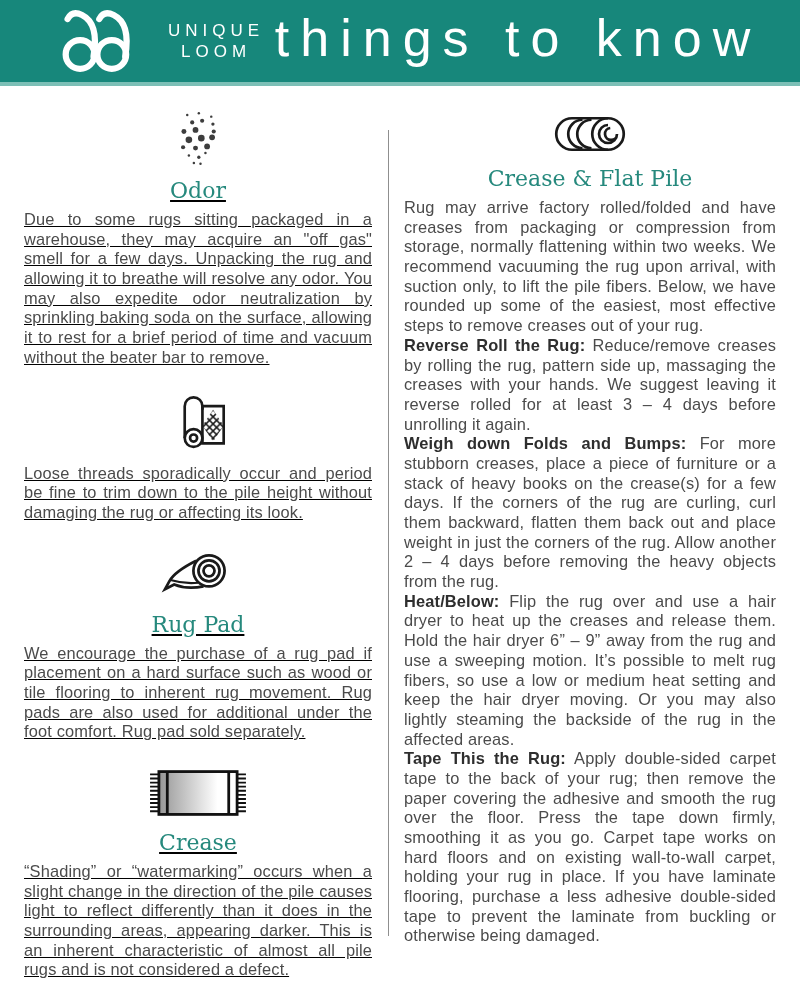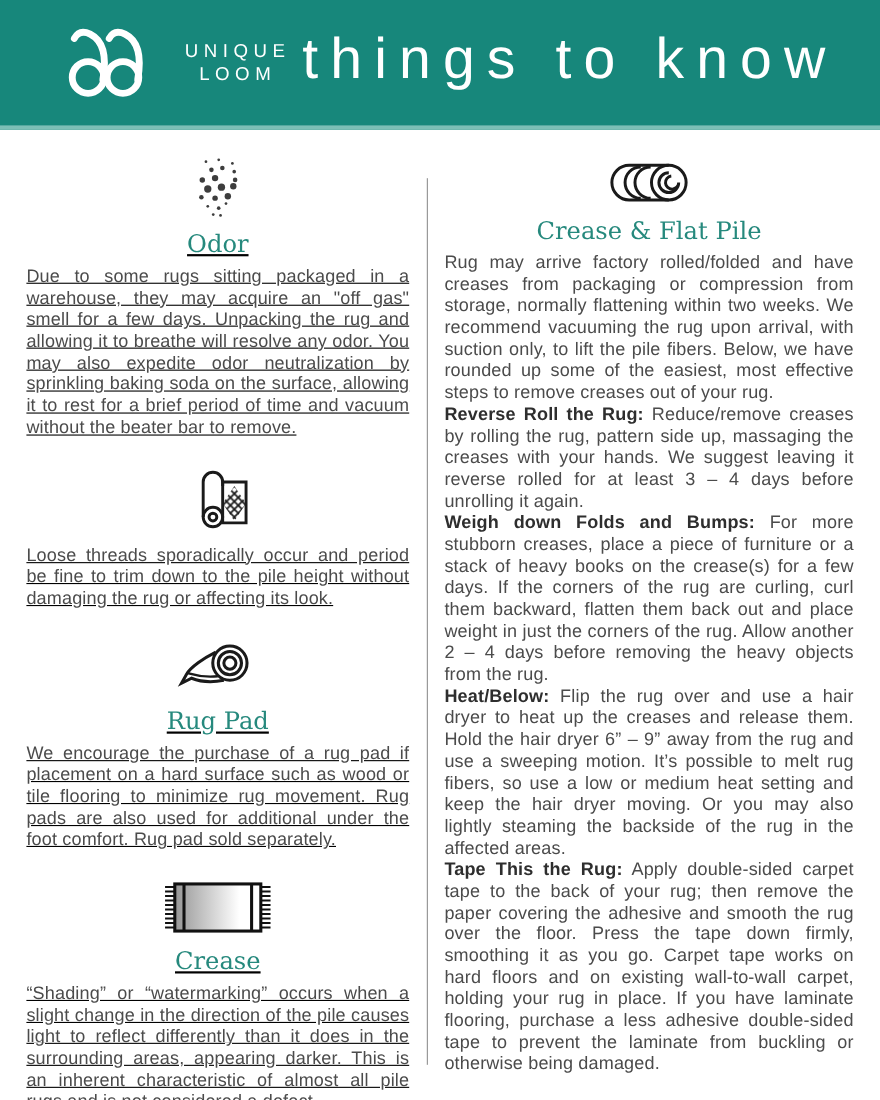--- a/index.html
+++ b/index.html
@@ -5,21 +5,21 @@
   html, body { margin: 0; padding: 0; }
   body {
     width: 800px; height: 1000px; overflow: hidden;
     background: #ffffff;
     font-family: "Liberation Sans", sans-serif;
     -webkit-font-smoothing: antialiased;
   }
 
   
   .header {
-    height: 118px; background: #17877b;
+    height: 86px; background: #17877b;
     border-bottom: 4px solid #7cbfb6;
     display: flex; align-items: center;
     box-sizing: border-box;
     padding: 0 28px 0 58px;
   }
   .logo-wrap { display: flex; align-items: center; }
   .logo-svg { width: 96px; height: 70px; }
   .brand {
     color: #ffffff; margin-left: 14px;
     font-size: 17px; letter-spacing: 5px; line-height: 1.25;
@@ -139,21 +139,21 @@
       <div class="icon-row">
         <svg class="icon-svg" width="78" height="55" viewBox="0 0 80 60" fill="none" stroke="#1a1a1a" stroke-width="3">
           <path d="M 38,15 C 26,21 13,30 9,37 L 4,46 L 14,41 C 24,45 36,45 46,43" fill="#ffffff"></path>
           <path d="M 10,36 C 20,39 30,40 40,39" stroke-width="2.4"></path>
           <circle cx="52" cy="26" r="17" fill="#ffffff"></circle>
           <circle cx="52" cy="26" r="11.5"></circle>
           <circle cx="52" cy="26" r="6"></circle>
         </svg>
       </div>
       <h2 class="sec-heading">Rug Pad</h2>
-      <p class="sec-body">We encourage the purchase of a rug pad if placement on a hard surface such as wood or tile flooring to minimize rug movement. Rug pads are also used for additional under the foot comfort. Rug pad sold separately.</p>
+      <p class="sec-body">We encourage the purchase of a rug pad if placement on a hard surface such as wood or tile flooring to inherent rug movement. Rug pads are also used for additional under the foot comfort. Rug pad sold separately.</p>
     </div>
 
     <div class="sec">
       <div class="icon-row">
         <svg class="icon-svg" width="100" height="54" viewBox="0 0 104 58">
           <defs>
             <linearGradient id="shadegrad" x1="0" y1="0" x2="1" y2="0">
               <stop offset="0" stop-color="#969696"></stop>
               <stop offset="0.75" stop-color="#ffffff"></stop>
             </linearGradient>

